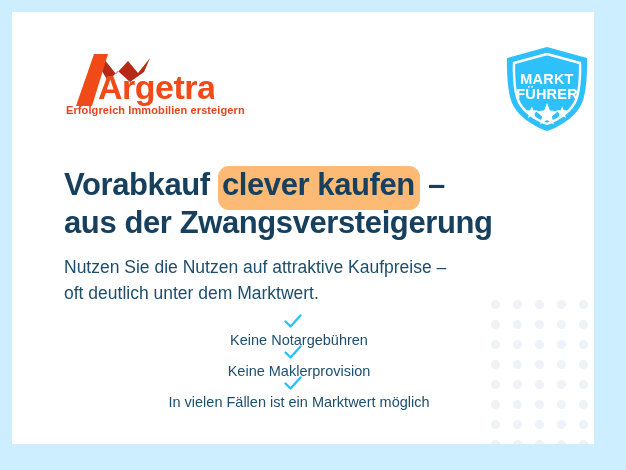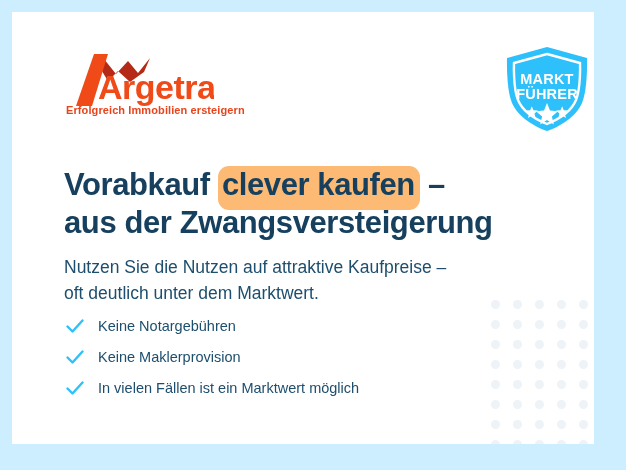--- a/index.html
+++ b/index.html
@@ -135,20 +135,21 @@
     width: 470px;
     list-style: none;
     margin: 0;
     padding: 0;
   }
   .check-item {
     position: relative;
     height: 31px;
     display: flex;
     align-items: center;
+    flex-direction: column;
   }
   .check-icon {
     flex: 0 0 auto;
     width: 22px;
     height: 22px;
     margin-right: 12px;
     display: block;
   }
   .check-icon svg { display: block; }
   .check-label {

